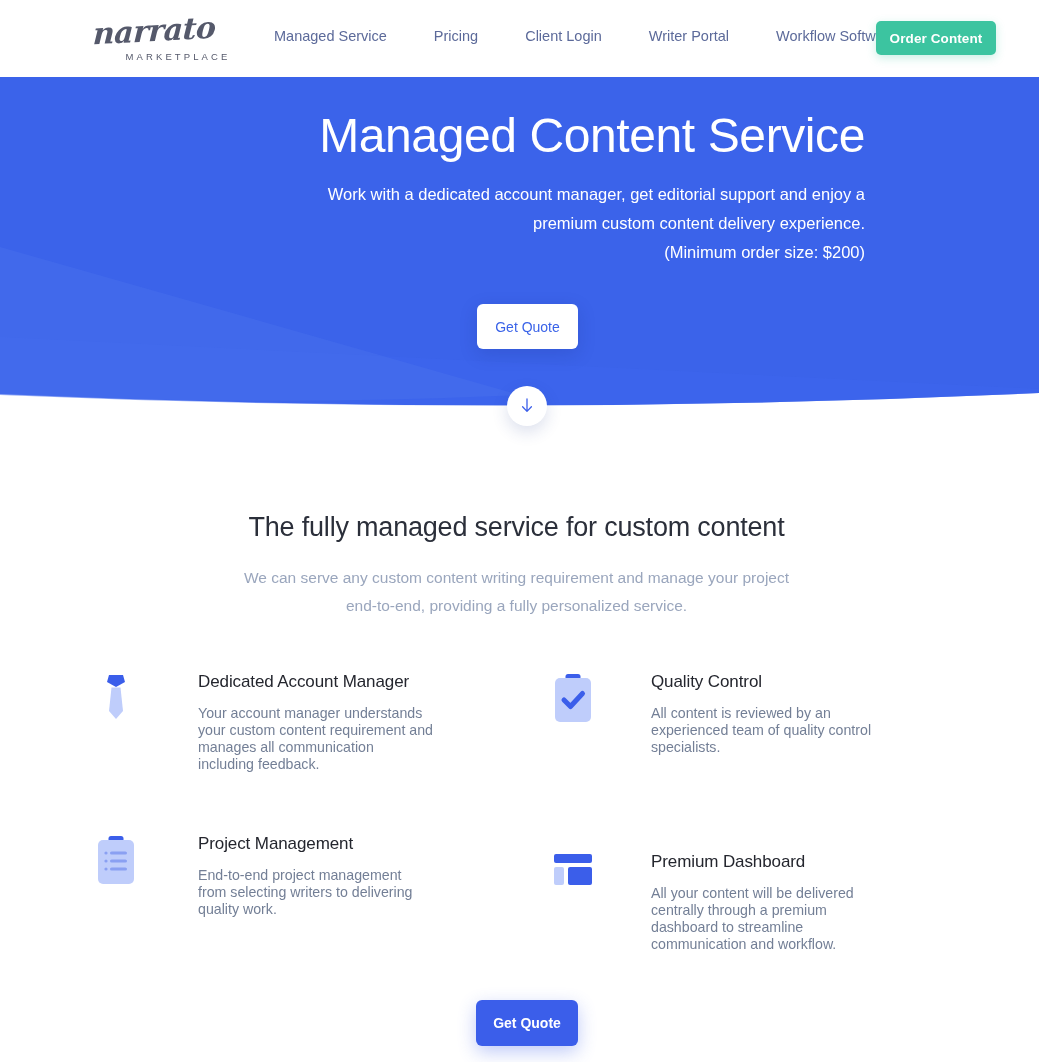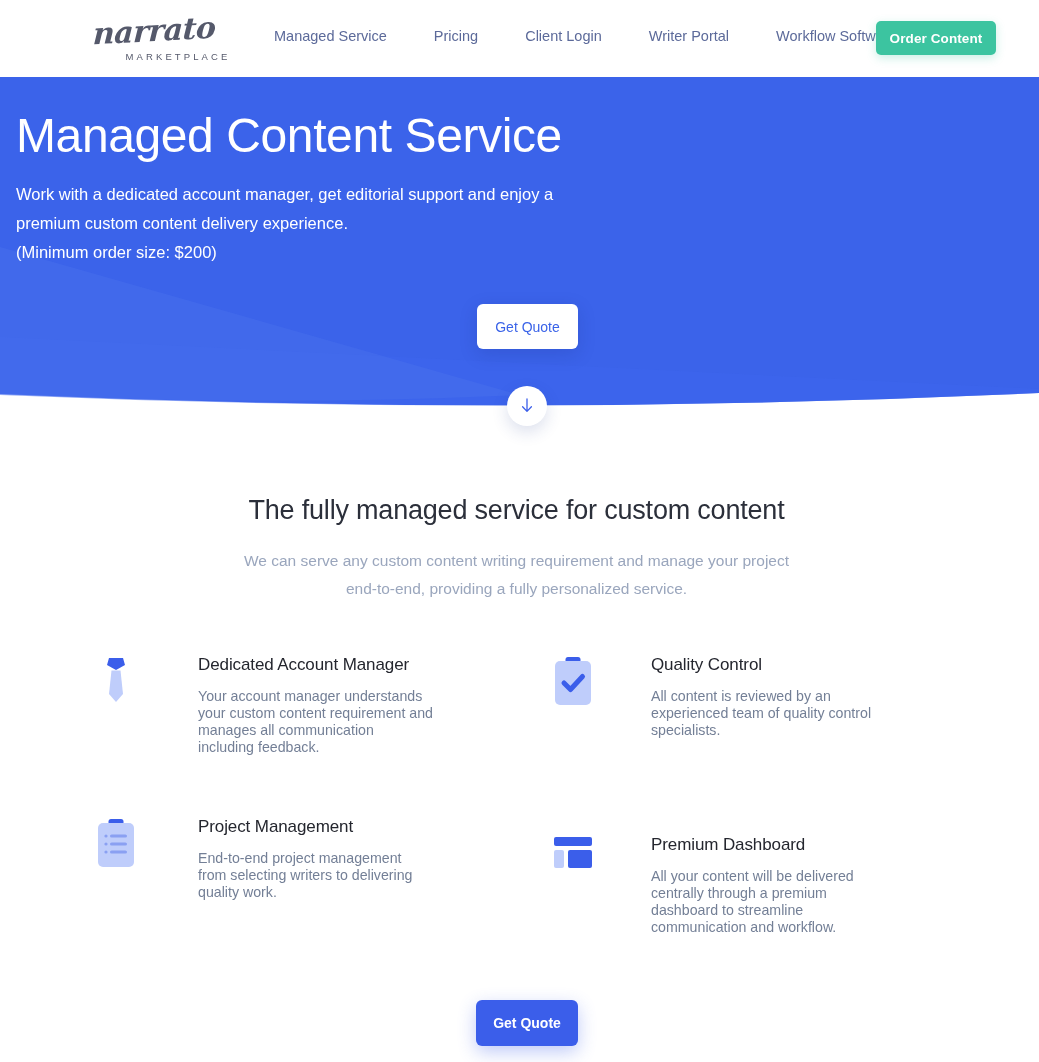--- a/index.html
+++ b/index.html
@@ -118,23 +118,23 @@
     top: 77px; left: 0;
     width: 1039px;
     height: 340px;
     overflow: hidden;
     z-index: 5;
   }
   .hero-svg { position: absolute; top: 0; left: 0; display: block; }
 
   .hero-content {
     position: absolute;
-    top: 0; left: 16px;
+    top: 0; left: 10px;
     width: 855px;
-    text-align: left;
+    text-align: right;
     color: #ffffff;
   }
   .hero-title {
     margin-top: 30px;
     font-size: 48px;
     font-weight: 400;
     line-height: 58px;
     letter-spacing: -0.4px;
     color: #ffffff;
   }
@@ -176,21 +176,21 @@
     align-items: center;
     justify-content: center;
     cursor: pointer;
     z-index: 20;
   }
   .scroll-down svg { display: block; }
 
   
   .section {
     position: absolute;
-    top: 420px;
+    top: 437px;
     left: 0;
     width: 1033px;
   }
 
   .section-title {
     margin-top: 75px;
     text-align: center;
     font-size: 27px;
     font-weight: 400;
     color: #2b2f3a;

